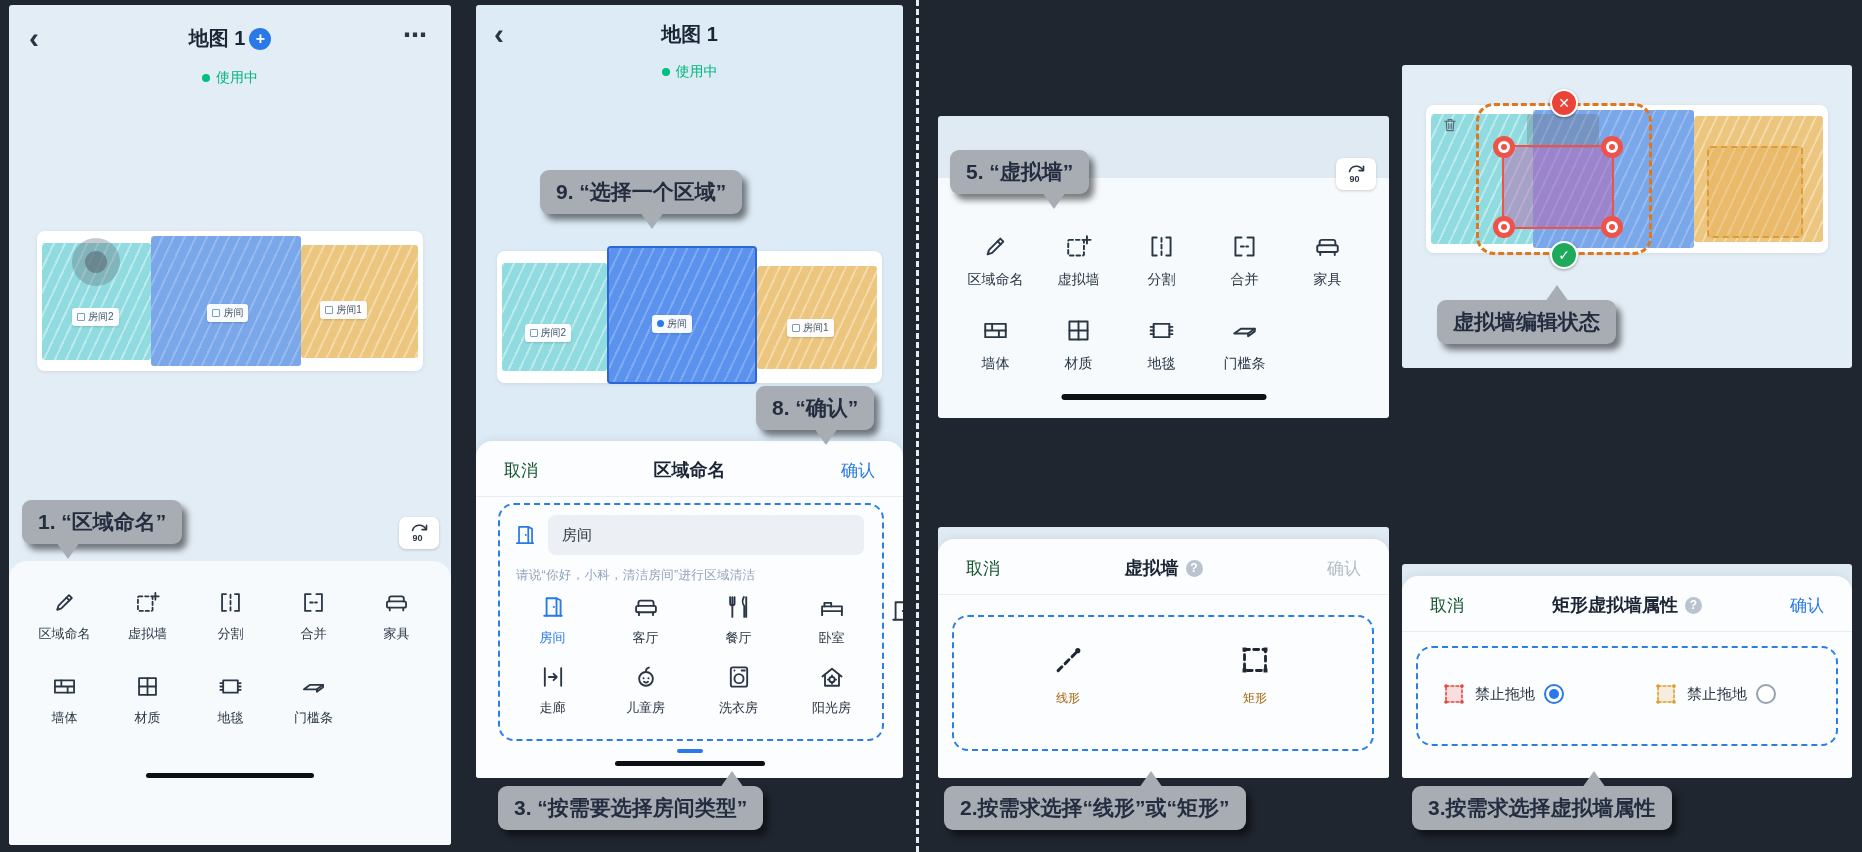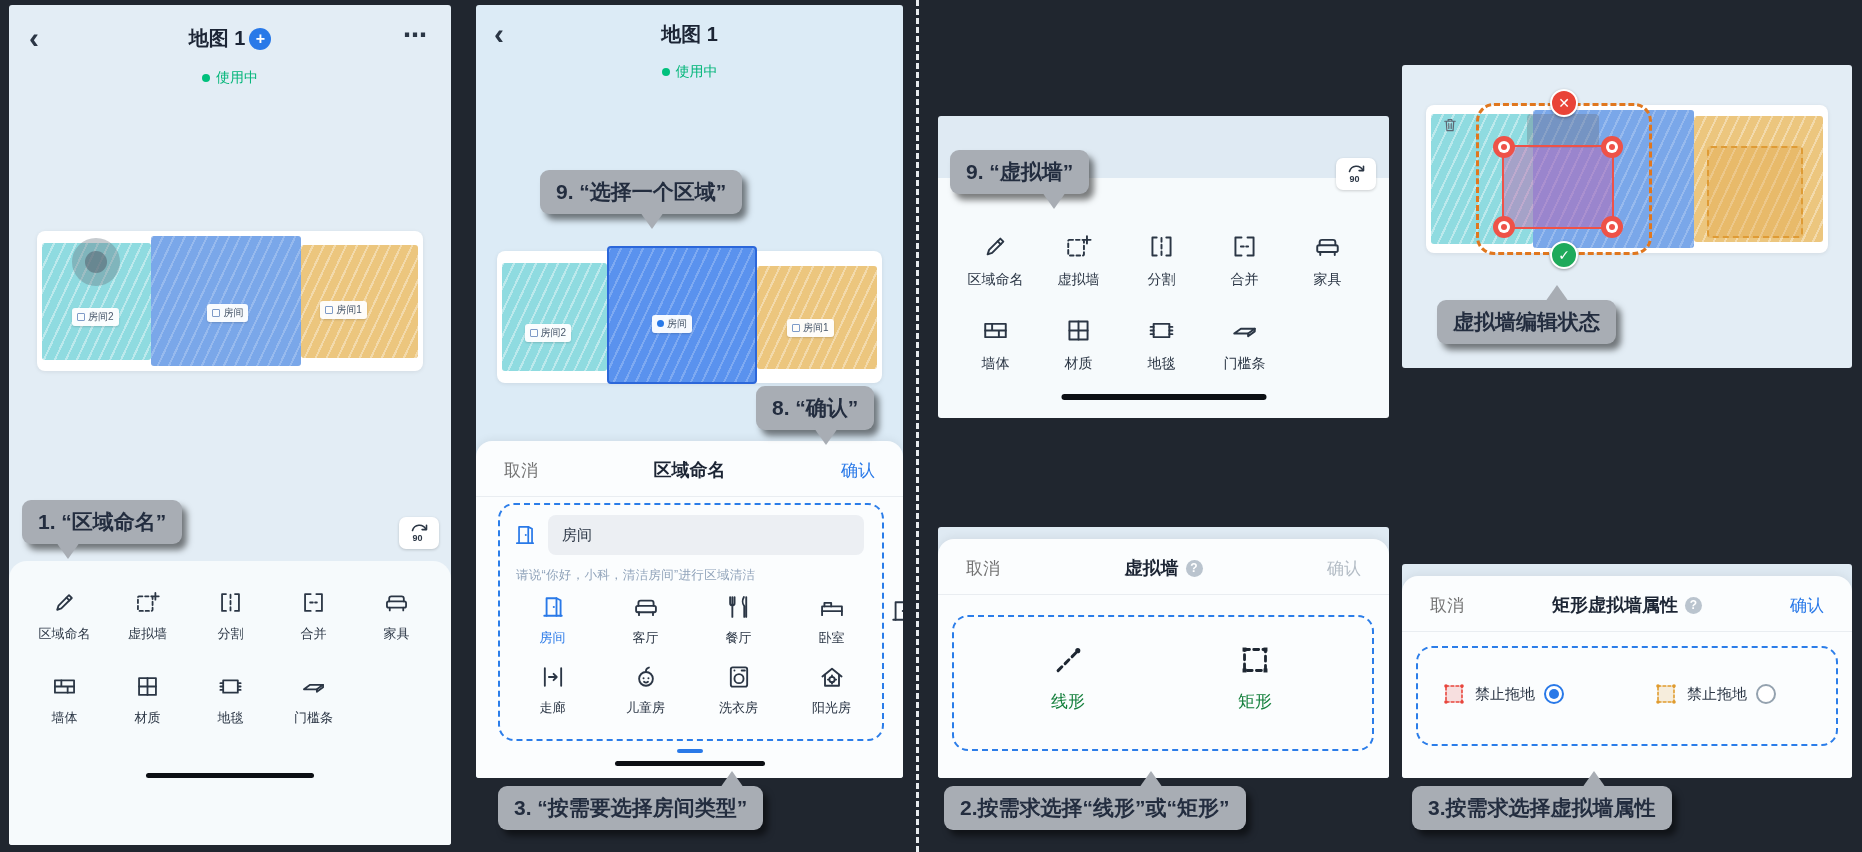--- a/index.html
+++ b/index.html
@@ -47,21 +47,21 @@
   .tool-row.big .tool {gap:10px;}
   .tool-row.big .ico {width:29px; height:29px;}
   .tool-row.big .tlabel {font-size:14px;}
   .rotate-btn {position:absolute; background:#fff; border-radius:7px; box-shadow:0 1px 3px rgba(0,0,0,.18); display:grid; place-items:center; cursor:pointer;}
   .rotate-btn .ico {width:24px; height:24px; color:#2b3645;}
   .home-bar {position:absolute; left:50%; transform:translateX(-50%); background:#0c0f14; border-radius:4px;}
 
   
   .sheet {position:absolute; background:#fbfdfe; border-radius:16px 16px 0 0; box-shadow:0 -2px 8px rgba(0,0,0,.06);}
   .sheet-head {position:relative; height:56px; border-bottom:1px solid #e9edf1;}
-  .sh-cancel {position:absolute; left:28px; top:18px; font-size:17px; color:#737373; cursor:pointer;}
+  .sh-cancel {position:absolute; left:28px; top:18px; font-size:17px; color:#14532d; cursor:pointer;}
   .sh-confirm {position:absolute; right:28px; top:18px; font-size:17px; color:#2979e8; cursor:pointer;}
   .sh-confirm.disabled {color:#b4bdc6;}
   .sh-title {position:absolute; left:50%; top:17px; transform:translateX(-50%); font-size:18px; font-weight:bold; color:#1c2534; display:flex; align-items:center; gap:7px; white-space:nowrap;}
   .help {width:17px; height:17px; border-radius:50%; background:#bac4ce; color:#fff; font-size:12px; font-weight:bold; display:grid; place-items:center;}
   .dashed-zone {position:absolute; border:2.5px dashed #2b7de9; border-radius:16px;}
 
   
   .input-row {position:absolute; display:flex; align-items:center; gap:10px;}
   .input-row .ico {width:26px; height:26px; color:#2979e8;}
   .name-input {height:40px; background:#eceff3; border:none; border-radius:8px; font-size:15px; color:#2b3645; padding:0 14px; font-family:inherit; outline:none;}
@@ -69,21 +69,21 @@
   .rt-grid {position:absolute; display:grid; grid-template-columns:repeat(4,1fr); row-gap:16px;}
   .rt {display:flex; flex-direction:column; align-items:center; gap:8px; cursor:pointer; color:#2b3645;}
   .rt .ico {width:28px; height:28px;}
   .rt span {font-size:13px;}
   .rt.selected {color:#2979e8;}
   .page-dash {position:absolute; left:50%; transform:translateX(-50%); width:26px; height:4px; border-radius:2px; background:#2979e8;}
 
   
   .shape-opt {position:absolute; width:90px; display:flex; flex-direction:column; align-items:center; gap:13px; cursor:pointer;}
   .shape-opt .ico {width:34px; height:34px; color:#1e2732;}
-  .shape-opt span {font-size:17px; color:#15803d;}
+  .shape-opt span {font-size:12px; color:#a16207;}
 
   
   .sel-dashed {position:absolute; border:3px dashed #e0771e; border-radius:18px; z-index:4;}
   .circle-btn {position:absolute; width:28px; height:28px; border-radius:50%; border:2.5px solid #fff; display:grid; place-items:center; color:#fff; font-size:14px; font-weight:bold; z-index:6; box-shadow:0 1px 3px rgba(0,0,0,.35); cursor:pointer;}
   .red-rect {position:absolute; border:2px solid #ee5248; background:rgba(193,94,170,.45); z-index:5;}
   .handle {position:absolute; width:22px; height:22px; border-radius:50%; background:#ee5248; cursor:pointer;}
   .handle::before {content:""; position:absolute; inset:5px; background:#fff; border-radius:50%;}
   .handle::after {content:""; position:absolute; inset:8px; background:#ee5248; border-radius:50%;}
   .gray-box {position:absolute; background:rgba(110,116,125,.35); border-radius:4px; z-index:3;}
   .orange-zone {position:absolute; border:2.5px dashed #df9b35; background:rgba(223,155,53,.28); border-radius:4px; z-index:3;}
@@ -492,21 +492,21 @@
     <div class="tool">
         <svg class="ico">
           <use href="#i-threshold"></use>
         </svg>
         <span class="tlabel">门槛条</span>
       </div>
   </div>
   <div class="home-bar" style="top:278px;width:205px;height:6px"></div>
 </section>
 <div class="callout" style="left:950px;top:150px">
-  <span>9. “虚拟墙”</span>
+  <span>5. “虚拟墙”</span>
   <span class="tail down" style="left:92px"></span>
 </div>
 
 <section class="phone" style="left:938px;top:527px;width:451px;height:251px;background:#dfeaf3">
   <div class="sheet" style="left:0;right:0;top:12px;bottom:0">
     <div class="sheet-head">
       <span class="sh-cancel">取消</span>
       <span class="sh-title">
           <span>虚拟墙</span>
           <span class="help">?</span>

